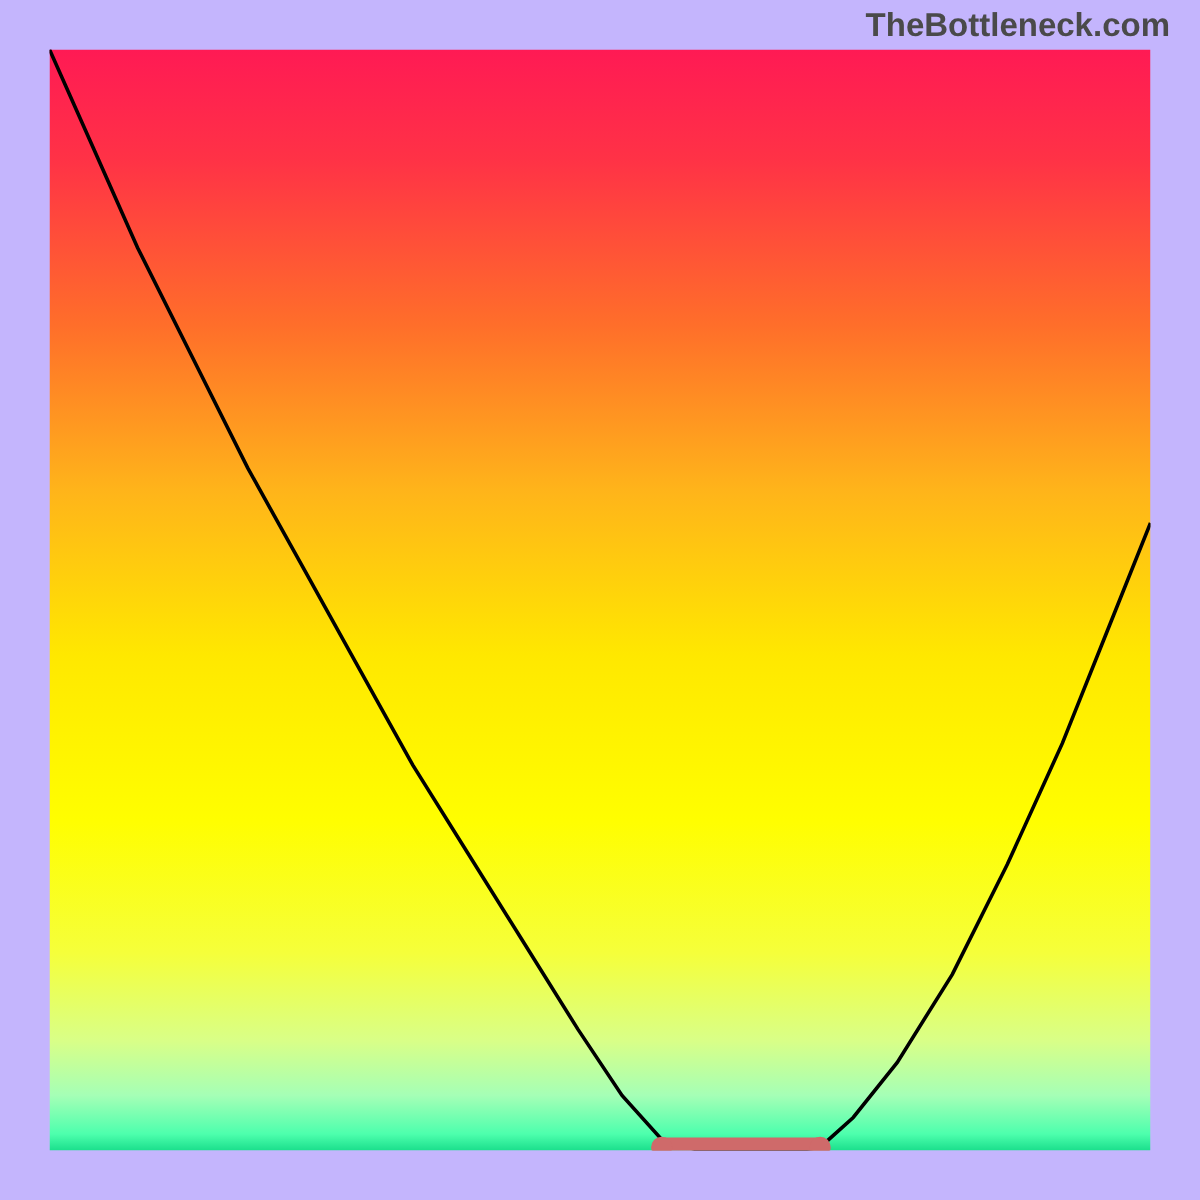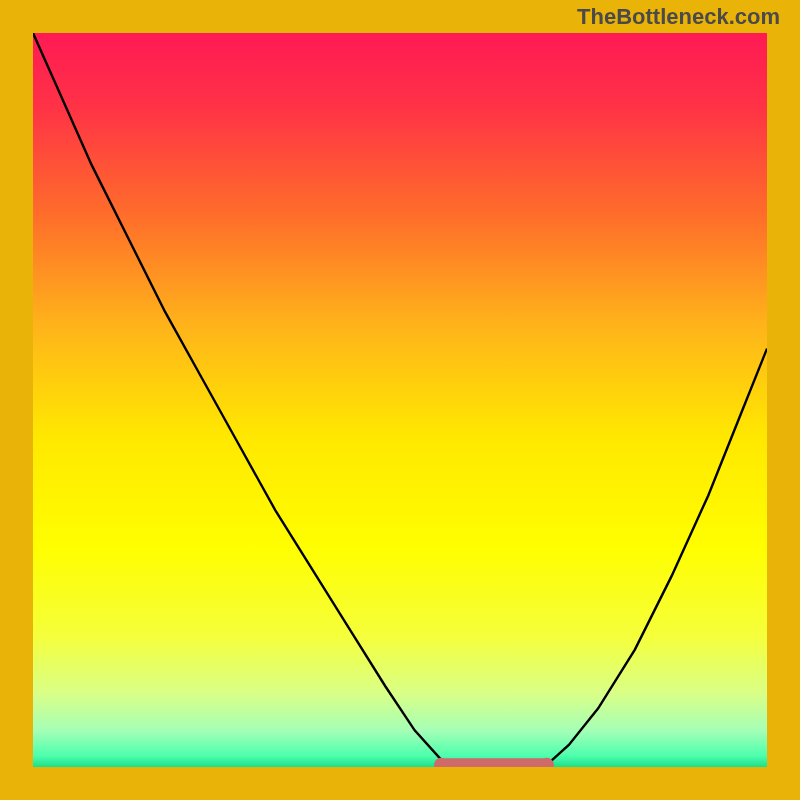--- a/index.html
+++ b/index.html
@@ -1,17 +1,17 @@
 <!DOCTYPE html>
 <html><head>
 <meta charset="utf-8">
 <style>
   * { margin: 0; padding: 0; box-sizing: border-box; }
   body { width: 800px; height: 800px; overflow: hidden; background: #000; position: relative; }
-  .outer { width: 800px; height: 800px; background: #eab308; position: relative; }
+  .outer { width: 800px; height: 800px; background: #c4b5fd; position: relative; }
   .watermark {
     position: absolute;
     top: 4px;
     right: 20px;
     font-family: Arial, sans-serif;
     font-size: 22px;
     font-weight: bold;
     color: #4a4a4a;
     z-index: 10;
   }

